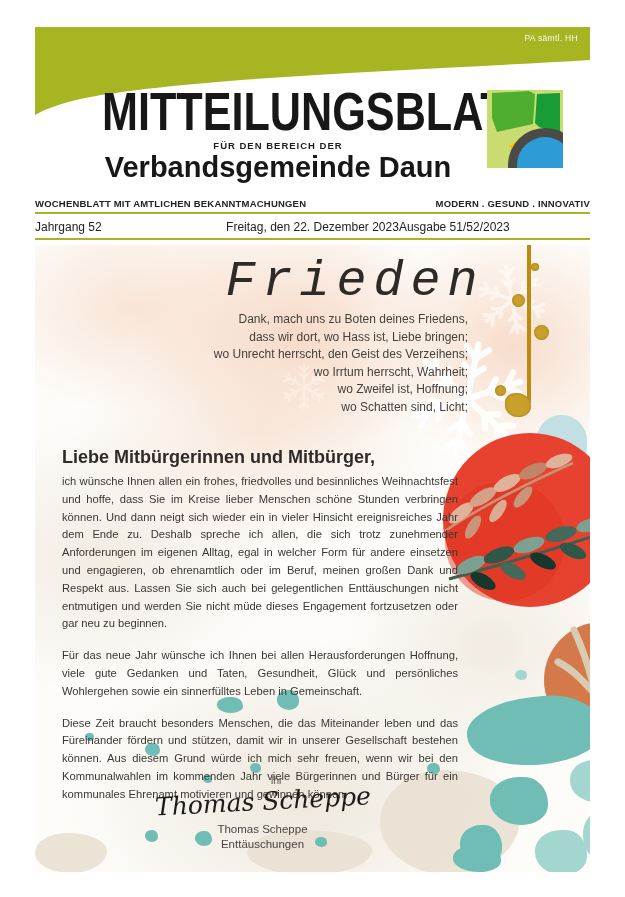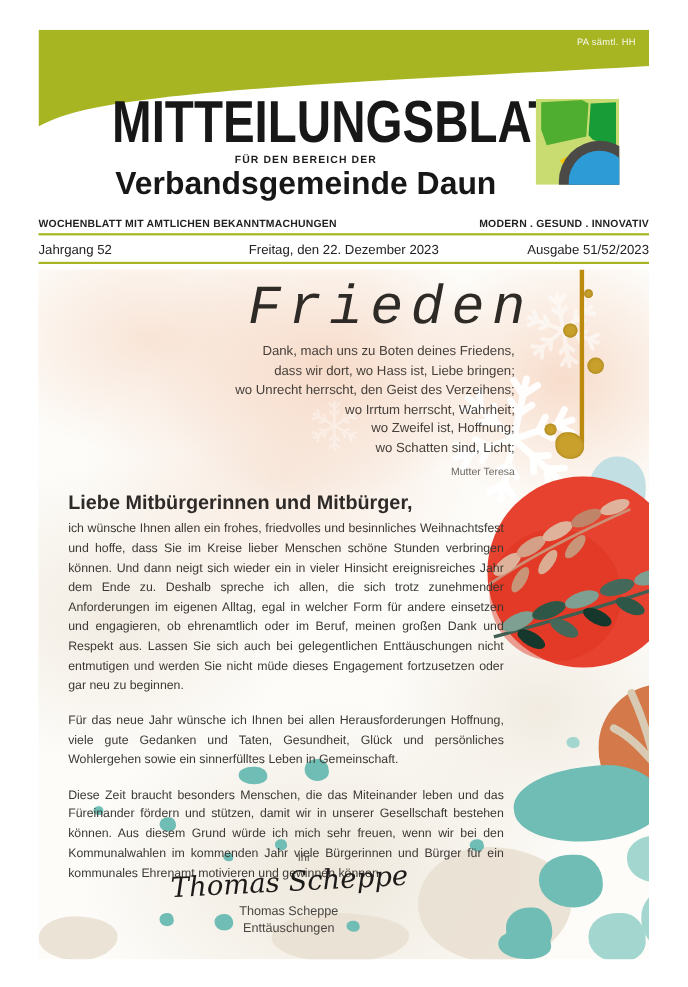--- a/index.html
+++ b/index.html
@@ -26,21 +26,21 @@
   .logo{left:487px;top:90px;width:76px;height:78px;z-index:3;}
   .logo svg{display:block;width:100%;height:100%;}
 
   
   .infobar{left:35px;top:198px;width:555px;display:flex;justify-content:space-between;
            font-size:9.5px;font-weight:bold;color:#222;letter-spacing:.2px;}
   .rule{left:35px;width:555px;height:2px;background:#a6b521;}
   .rule1{top:212px;} .rule2{top:238px;}
   .datebar{left:35px;top:220px;width:555px;display:grid;grid-template-columns:1fr auto 1fr;
            font-size:12px;color:#222;}
-  .datebar .dleft{text-align:left;} .datebar .dmid{text-align:center;} .datebar .dright{text-align:right;}
+  .datebar .dleft{text-align:left;} .datebar .dmid{text-align:center;} .datebar .dright{text-align:left;}
 
   
   .art{left:35px;top:245px;width:555px;height:627px;overflow:hidden;z-index:1;
        background-color:#fdfcf9;
        background-image:
          radial-gradient(ellipse 240px 180px at 47% 14%, rgba(246,216,197,.95) 0%, rgba(246,216,197,0) 68%),
          radial-gradient(ellipse 200px 170px at 86% 16%, rgba(247,219,201,.95) 0%, rgba(247,219,201,0) 70%),
          radial-gradient(ellipse 220px 150px at 18% 10%, rgba(248,226,211,.9) 0%, rgba(248,226,211,0) 70%),
          radial-gradient(ellipse 260px 170px at 40% 30%, rgba(246,226,212,.75) 0%, rgba(246,226,212,0) 70%),
          radial-gradient(ellipse 240px 190px at 12% 50%, rgba(240,233,222,.85) 0%, rgba(240,233,222,0) 72%),
@@ -248,21 +248,20 @@
 
     <div class="headline">Frieden</div>
 
     <div class="poem">
       <div>Dank, mach uns zu Boten deines Friedens,</div>
       <div>dass wir dort, wo Hass ist, Liebe bringen;</div>
       <div>wo Unrecht herrscht, den Geist des Verzeihens;</div>
       <div>wo Irrtum herrscht, Wahrheit;</div>
       <div>wo Zweifel ist, Hoffnung;</div>
       <div>wo Schatten sind, Licht;</div>
-      <div class="poem-attrib">Mutter Teresa</div>
     </div>
 
     <div class="salutation">Liebe Mitbürgerinnen und Mitbürger,</div>
     <div class="body-copy">
       <p>ich wünsche Ihnen allen ein frohes, friedvolles und besinnliches Weihnachtsfest und hoffe, dass Sie im Kreise lieber Menschen schöne Stunden verbringen können. Und dann neigt sich wieder ein in vieler Hinsicht ereignisreiches Jahr dem Ende zu. Deshalb spreche ich allen, die sich trotz zunehmender Anforderungen im eigenen Alltag, egal in welcher Form für andere einsetzen und engagieren, ob ehrenamtlich oder im Beruf, meinen großen Dank und Respekt aus. Lassen Sie sich auch bei gelegentlichen Enttäuschungen nicht entmutigen und werden Sie nicht müde dieses Engagement fortzusetzen oder gar neu zu beginnen.</p>
       <p>Für das neue Jahr wünsche ich Ihnen bei allen Herausforderungen Hoffnung, viele gute Gedanken und Taten, Gesundheit, Glück und persönliches Wohlergehen sowie ein sinnerfülltes Leben in Gemeinschaft.</p>
       <p>Diese Zeit braucht besonders Menschen, die das Miteinander leben und das Füreinander fördern und stützen, damit wir in unserer Gesellschaft bestehen können. Aus diesem Grund würde ich mich sehr freuen, wenn wir bei den Kommunalwahlen im kommenden Jahr viele Bürgerinnen und Bürger für ein kommunales Ehrenamt motivieren und gewinnen können.</p>
     </div>
 
     <div class="signature">

